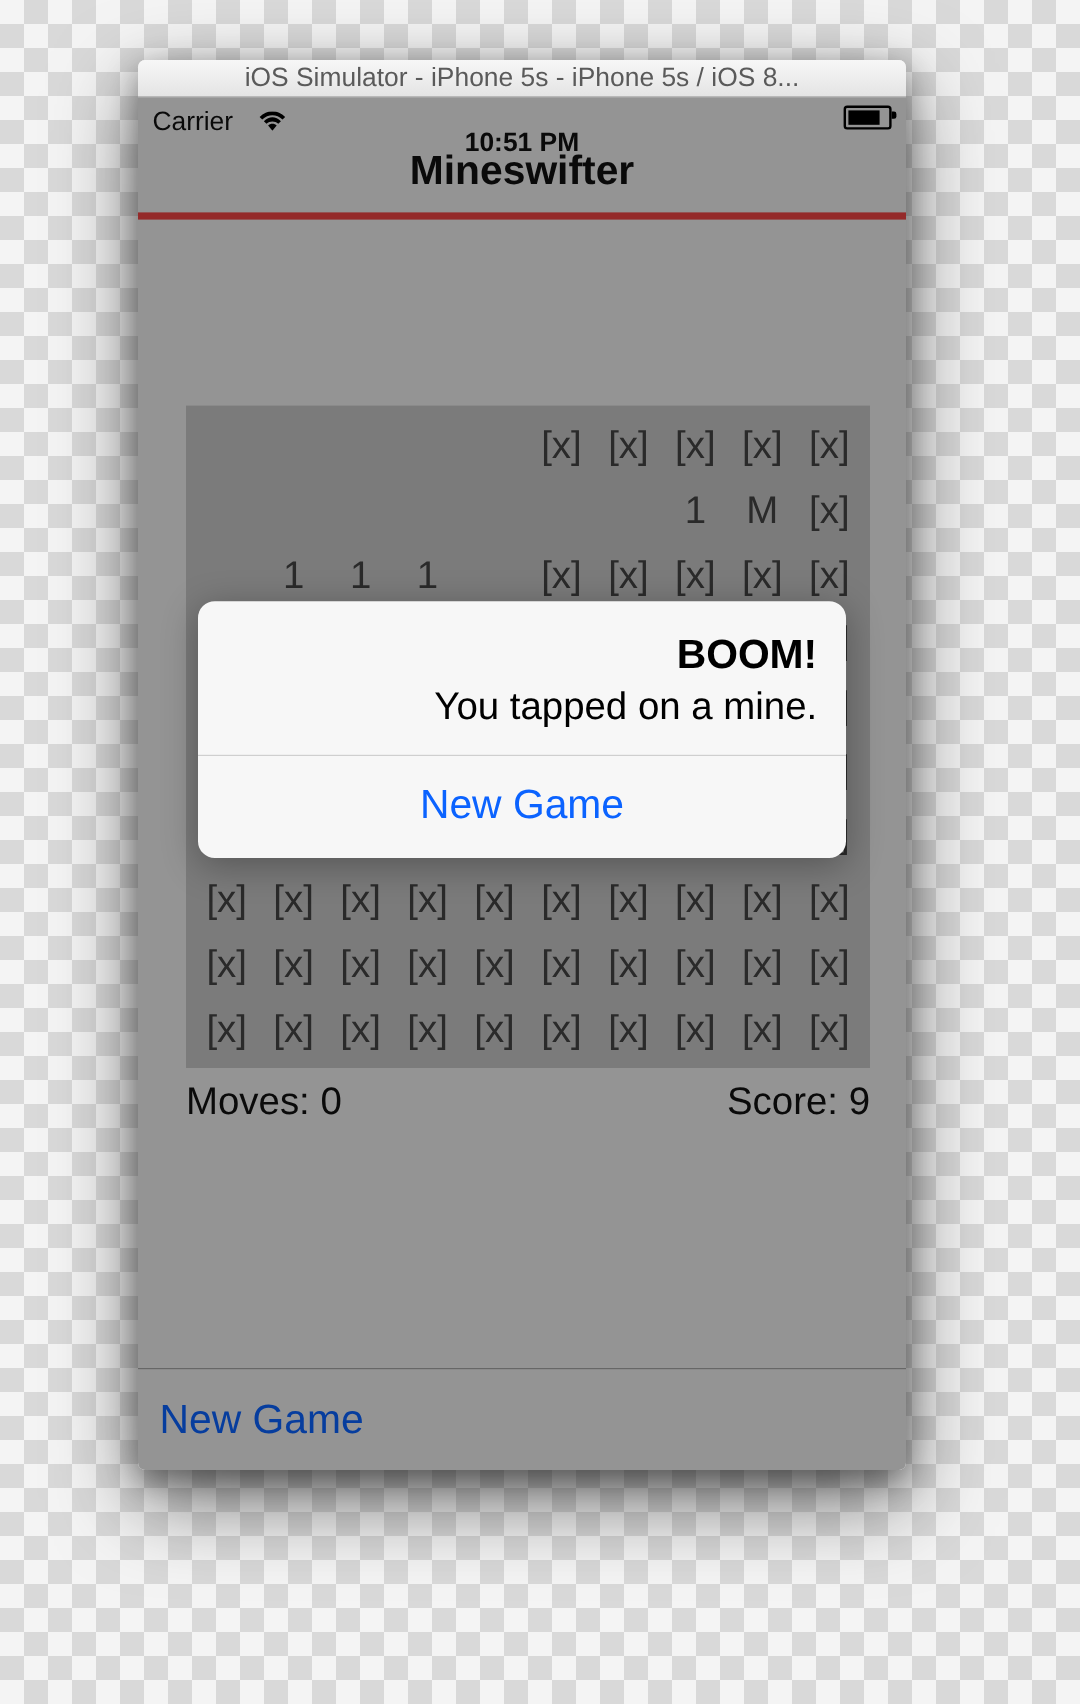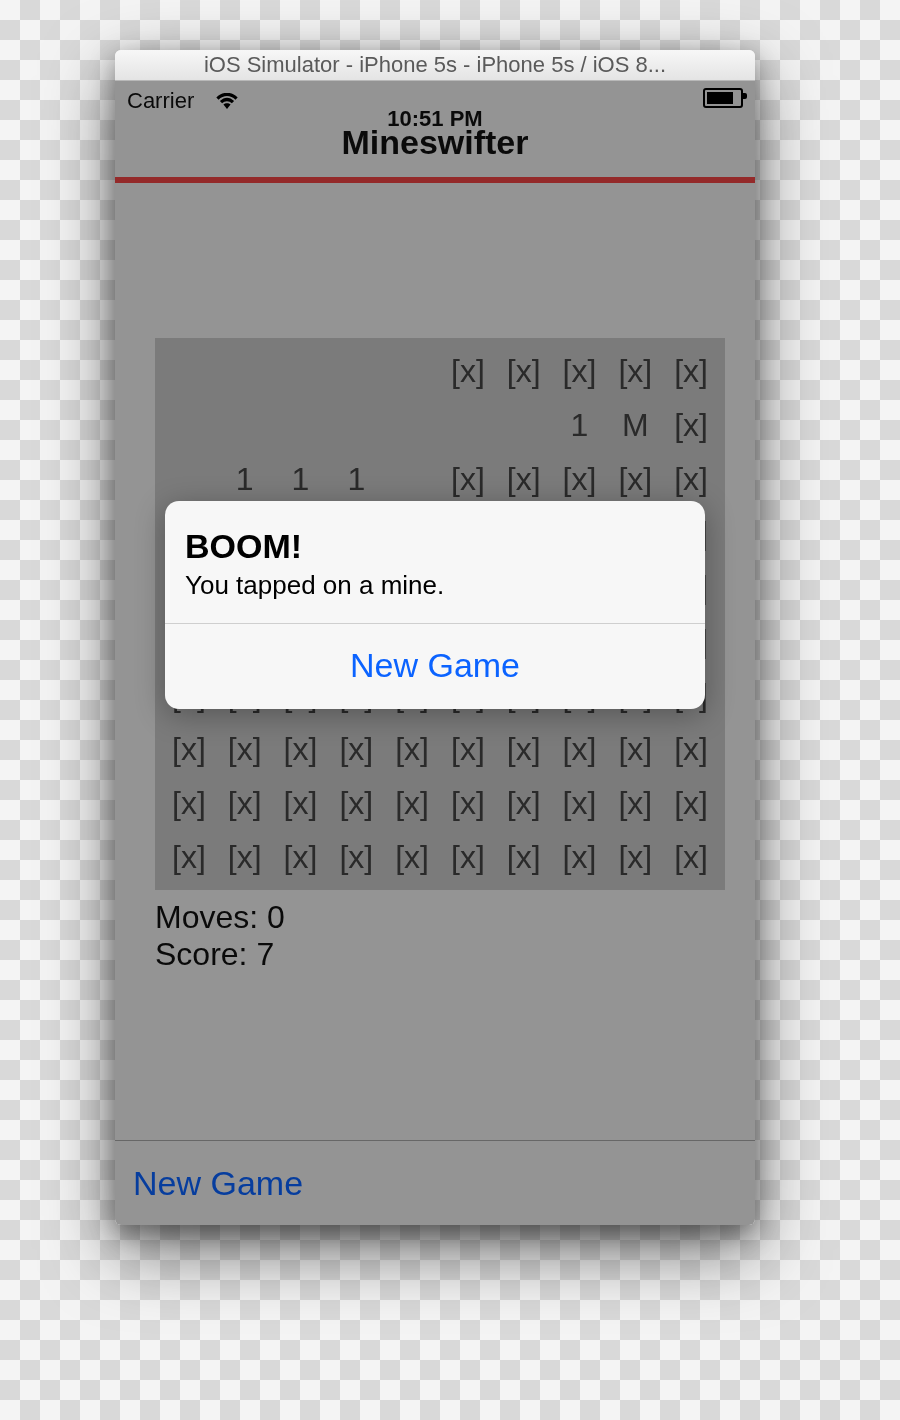--- a/index.html
+++ b/index.html
@@ -158,21 +158,20 @@
 
   .score-row {
     position: absolute;
     left: 40px;
     right: 30px;
     top: 716px;
     display: flex;
     justify-content: space-between;
     font-size: 32px;
     color: #111;
-    flex-direction: column;
   }
 
   .toolbar {
     position: absolute;
     left:0; right:0; bottom:0;
     height: 84px;
     border-top: 1px solid #a6a6a6;
     display: flex;
     align-items: center;
     padding-left: 18px;
@@ -192,31 +191,31 @@
     left: 50px;
     right: 50px;
     top: 420px;
     background: #f7f7f7;
     border-radius: 14px;
     overflow: hidden;
     box-shadow: 0 6px 30px rgba(0,0,0,0.3);
     z-index: 10;
   }
   .alert-body {
-    padding: 26px 12px 22px 20px;
-    text-align: left;
+    padding: 26px 24px 22px 20px;
+    text-align: right;
   }
   .alert-title {
     font-size: 34px;
     font-weight: 600;
     color: #000;
     margin-bottom: 4px;
   }
   .alert-msg {
-    font-size: 26px;
+    font-size: 32px;
     color: #000;
   }
   .alert-sep {
     height: 1px;
     background: #cfcfcf;
   }
   .alert-btn {
     text-align: center;
     color: #0b63ff;
     font-size: 34px;
@@ -378,21 +377,21 @@
             <div class="cell">[x]</div>
             <div class="cell">[x]</div>
             <div class="cell">[x]</div>
             <div class="cell">[x]</div>
             <div class="cell">[x]</div>
           </div>
         </div>
 
       <div class="score-row">
         <span>Moves: 0</span>
-        <span>Score: 7</span>
+        <span>Score: 9</span>
       </div>
 
     </div>
 
     <div class="toolbar">
       <button class="toolbar-btn">New Game</button>
     </div>
 
     <div class="dim"></div>
 

